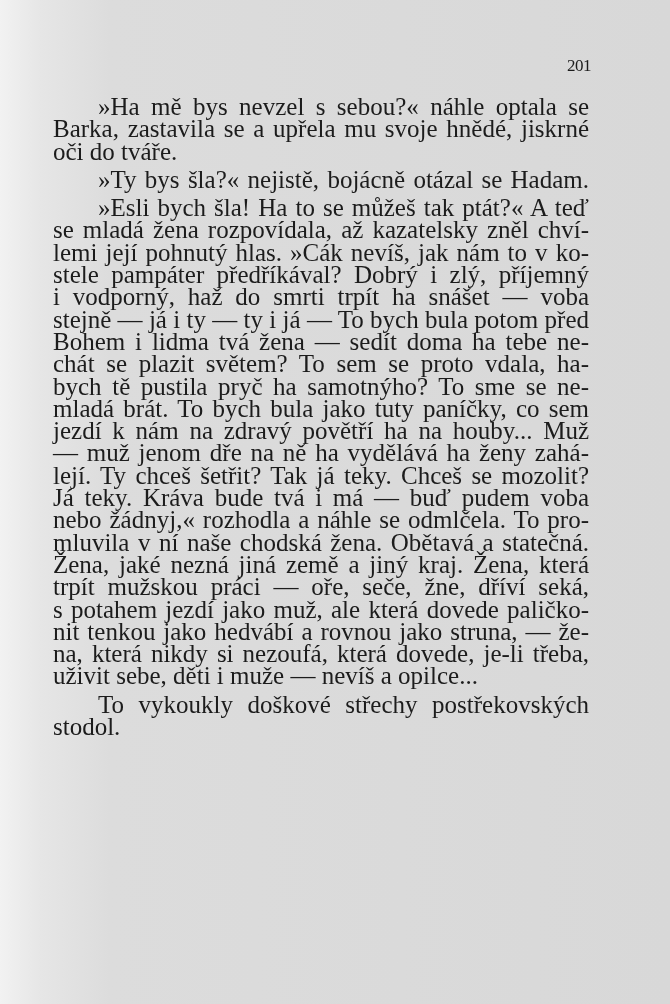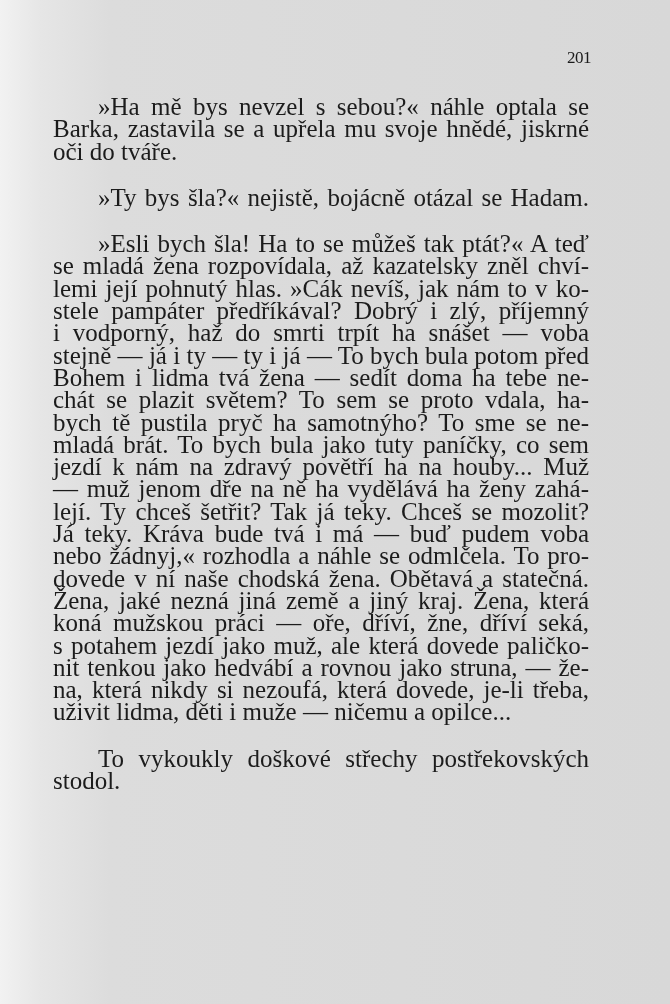--- a/index.html
+++ b/index.html
@@ -17,42 +17,42 @@
       color: #1c1c1c;
       position: relative;
     }
     .page {
       position: absolute;
       left: 0; top: 0;
       width: 670px; height: 1004px;
     }
     .page-number {
       position: absolute;
-      top: 48px;
+      top: 56px;
       left: 561px;
       width: 30px;
       text-align: right;
       font-size: 17px;
       letter-spacing: -0.5px;
       font-family: "Liberation Serif", serif;
     }
     .text-block {
       position: absolute;
       left: 53px;
       top: 96px;
       width: 536px;
       font-family: "Liberation Serif", serif;
       font-size: 25px;
       line-height: 22.3px;
     }
     .para {
       margin: 0;
     }
     .para + .para {
-      margin-top: 24px;
+      margin-top: 6px;
     }
     .line {
       display: block;
       white-space: nowrap;
       text-align: justify;
       text-align-last: justify;
       height: 22.3px;
     }
     .line.last {
       text-align-last: left;
@@ -88,27 +88,27 @@
       <span class="line">stejně — já i ty — ty i já — To bych bula potom před</span>
       <span class="line">Bohem i lidma tvá žena — sedít doma ha tebe ne-</span>
       <span class="line">chát se plazit světem? To sem se proto vdala, ha-</span>
       <span class="line">bych tě pustila pryč ha samotnýho? To sme se ne-</span>
       <span class="line">mladá brát. To bych bula jako tuty paníčky, co sem</span>
       <span class="line">jezdí k nám na zdravý povětří ha na houby... Muž</span>
       <span class="line">— muž jenom dře na ně ha vydělává ha ženy zahá-</span>
       <span class="line">lejí. Ty chceš šetřit? Tak já teky. Chceš se mozolit?</span>
       <span class="line">Já teky. Kráva bude tvá i má — buď pudem voba</span>
       <span class="line">nebo žádnyj,« rozhodla a náhle se odmlčela. To pro-</span>
-      <span class="line">dovede v ní naše chodská žena. Obětavá a statečná.</span>
+      <span class="line">mluvila v ní naše chodská žena. Obětavá a statečná.</span>
       <span class="line">Žena, jaké nezná jiná země a jiný kraj. Žena, která</span>
-      <span class="line">koná mužskou práci — oře, dříví, žne, dříví seká,</span>
+      <span class="line">trpít mužskou práci — oře, seče, žne, dříví seká,</span>
       <span class="line">s potahem jezdí jako muž, ale která dovede paličko-</span>
       <span class="line">nit tenkou jako hedvábí a rovnou jako struna, — že-</span>
       <span class="line">na, která nikdy si nezoufá, která dovede, je-li třeba,</span>
-      <span class="line last">uživit lidma, děti i muže — ničemu a opilce...</span>
+      <span class="line last">uživit sebe, děti i muže — nevíš a opilce...</span>
     </p>
 
 
     <p class="para">
       <span class="line indent">To vykoukly doškové střechy postřekovských</span>
       <span class="line last">stodol.</span>
     </p>
 
   </div>
 </div>

